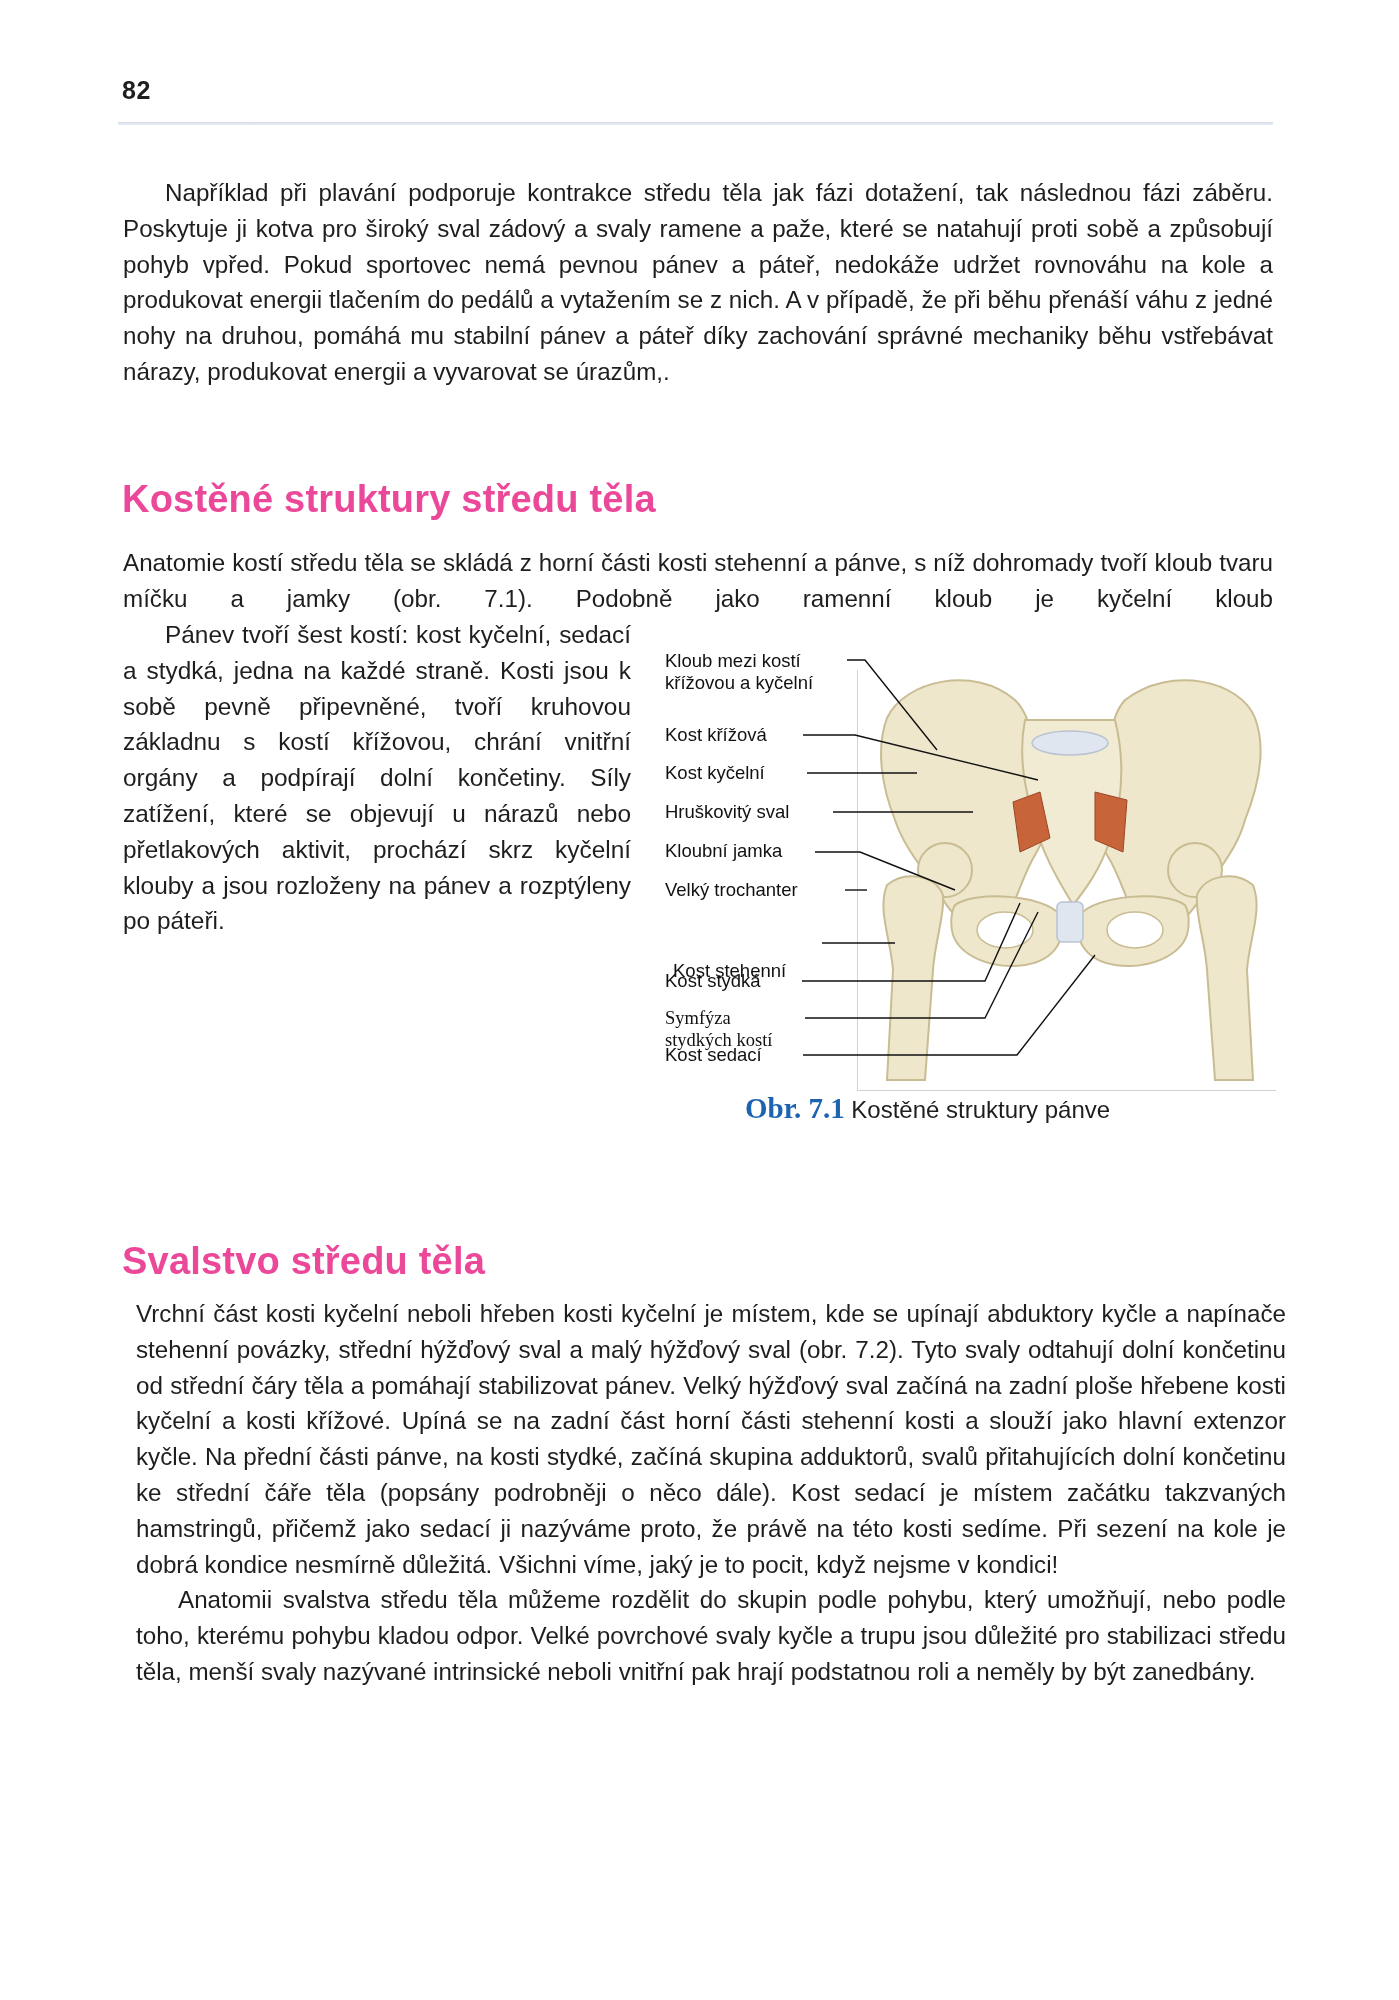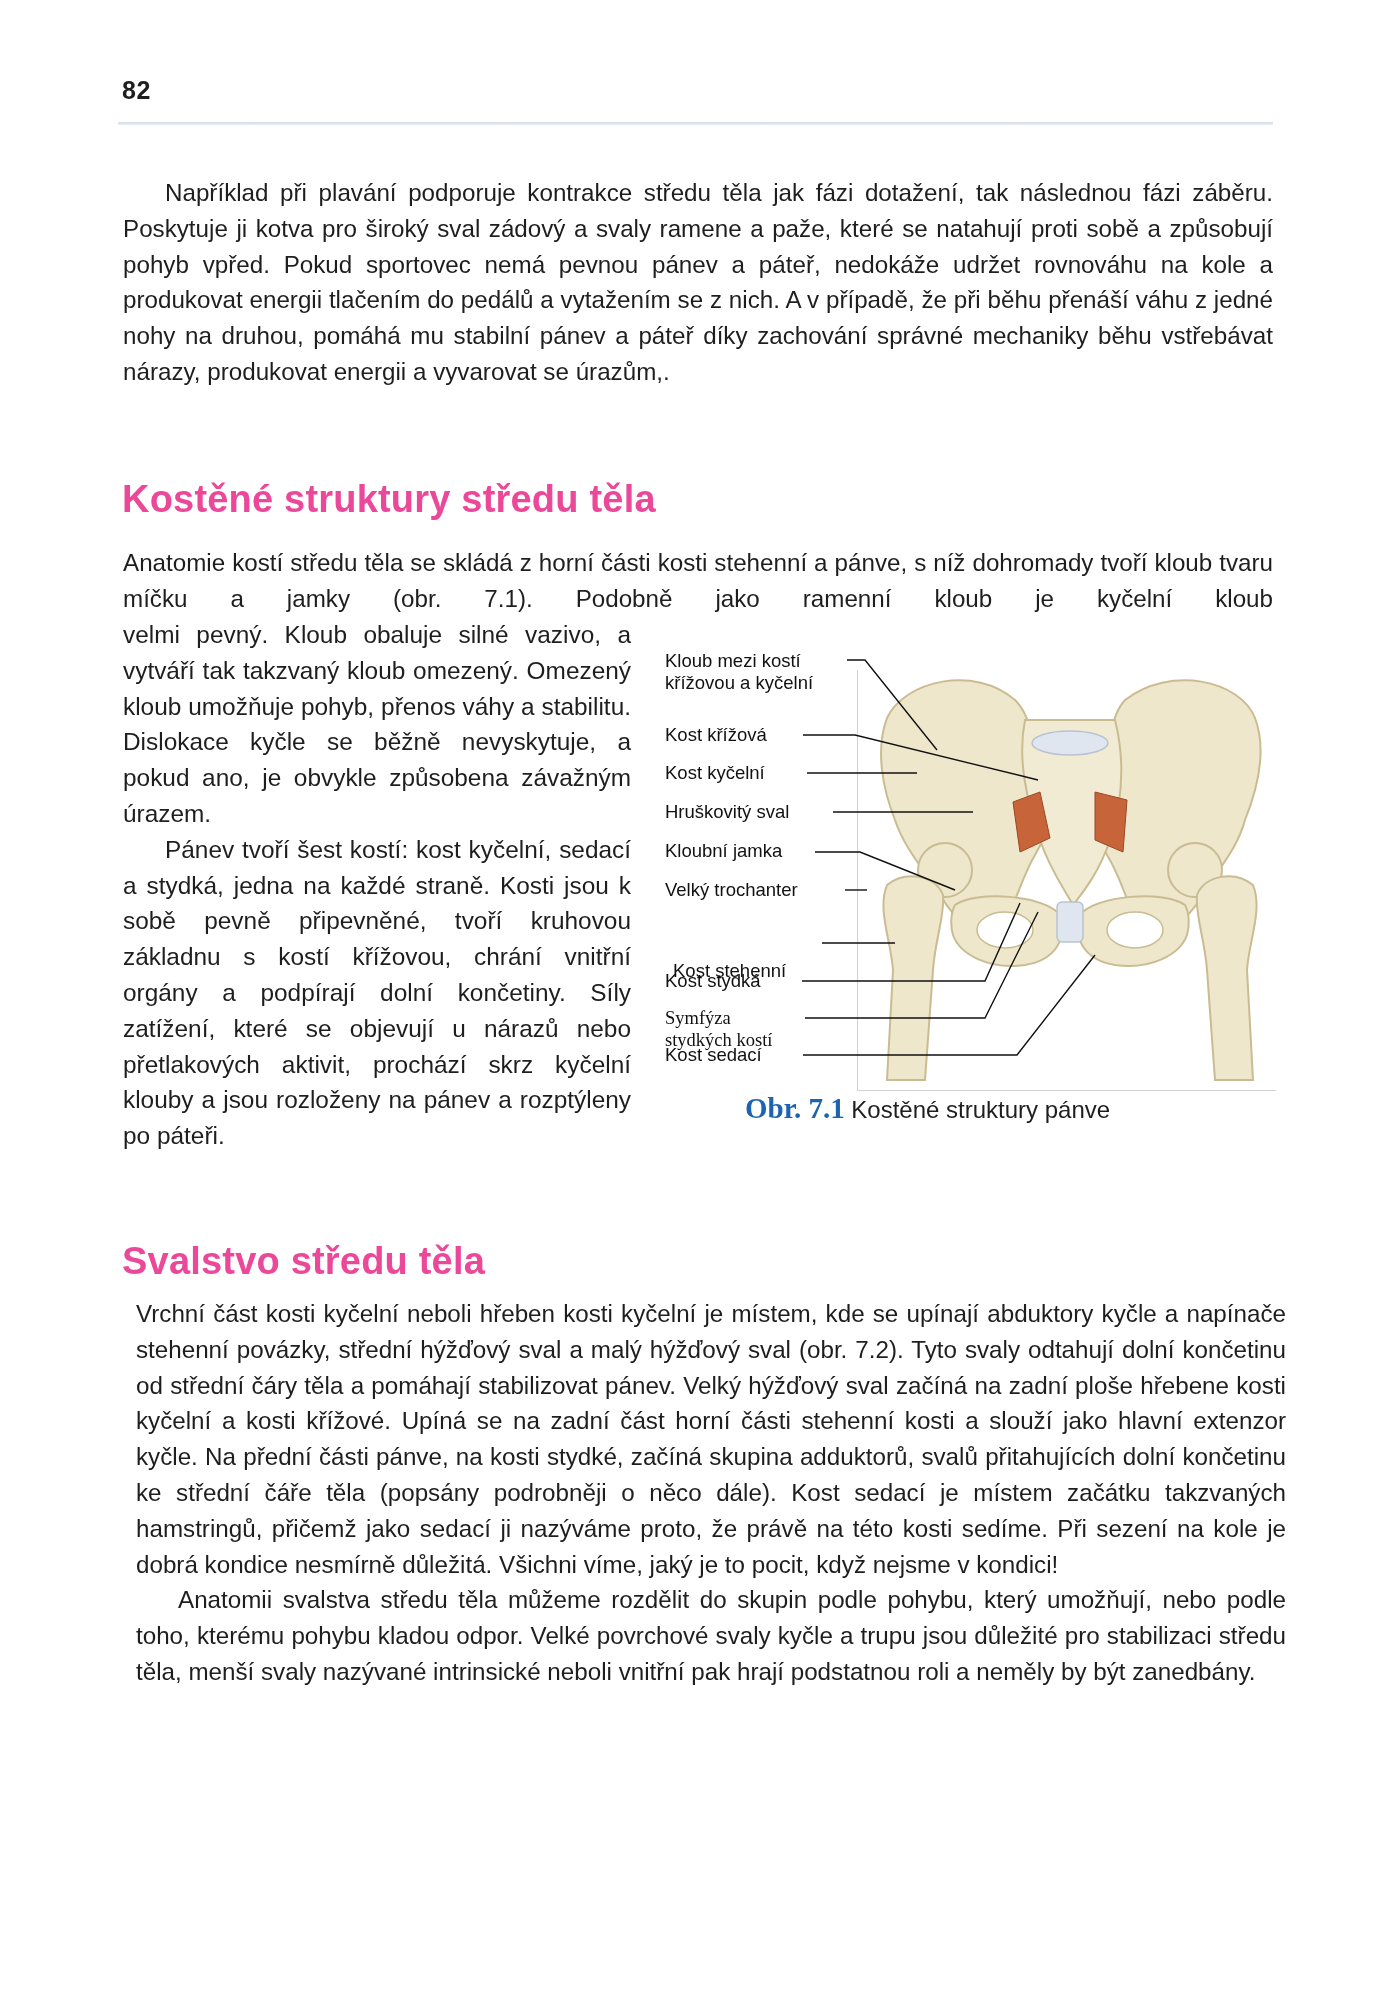--- a/index.html
+++ b/index.html
@@ -47,21 +47,20 @@
 
 <div class="intro body-text">
   <p class="para indent">Například při plavání podporuje kontrakce středu těla jak fázi dotažení, tak následnou fázi záběru. Poskytuje ji kotva pro široký sval zádový a svaly ramene a paže, které se natahují proti sobě a způsobují pohyb vpřed. Pokud sportovec nemá pevnou pánev a páteř, nedokáže udržet rovnováhu na kole a produkovat energii tlačením do pedálů a vytažením se z nich. A v případě, že při běhu přenáší váhu z jedné nohy na druhou, pomáhá mu stabilní pánev a páteř díky zachování správné mechaniky běhu vstřebávat nárazy, produkovat energii a vyvarovat se úrazům,.</p>
 </div>
 
 <h2 class="h2 h2-bones">Kostěné struktury středu těla</h2>
 <div class="bones-lead body-text">
   <p class="para" style="text-align-last: justify;">Anatomie kostí středu těla se skládá z horní části kosti stehenní a pánve, s níž dohromady tvoří kloub tvaru míčku a jamky (obr. 7.1). Podobně jako ramenní kloub je kyčelní kloub</p>
 </div>
 <div class="bones-col body-text">
-  <p class="para">velmi pevný. Kloub obaluje silné vazivo, a vytváří tak takzvaný kloub omezený. Omezený kloub umožňuje pohyb, přenos váhy a stabilitu. Dislokace kyčle se běžně nevyskytuje, a pokud ano, je obvykle způsobena závažným úrazem.</p>
   <p class="para indent">Pánev tvoří šest kostí: kost kyčelní, sedací a stydká, jedna na každé straně. Kosti jsou k sobě pevně připevněné, tvoří kruhovou základnu s kostí křížovou, chrání vnitřní orgány a podpírají dolní končetiny. Síly zatížení, které se objevují u nárazů nebo přetlakových aktivit, prochází skrz kyčelní klouby a jsou rozloženy na pánev a rozptýleny po páteři.</p>
 </div>
 
 <div class="figure">
   <div class="fig-frame"></div>
 
   <svg class="fig-art" width="625" height="460" viewBox="0 0 625 460">
 
     <path d="M232 78 C 250 40, 320 25, 360 60 C 380 80, 375 110, 388 130 C 400 160, 395 190, 380 215 C 365 240, 360 270, 345 285 C 320 300, 300 280, 285 255 C 270 230, 250 210, 240 180 C 228 150, 220 110, 232 78 Z" fill="#efe7cc" stroke="#c9bc92" stroke-width="2"></path>
     <path d="M600 78 C 585 40, 515 25, 470 60 C 452 80, 458 110, 445 130 C 432 160, 438 190, 452 215 C 468 240, 472 270, 488 285 C 512 300, 532 280, 548 255 C 562 230, 582 210, 590 180 C 602 150, 612 110, 600 78 Z" fill="#efe7cc" stroke="#c9bc92" stroke-width="2"></path>

